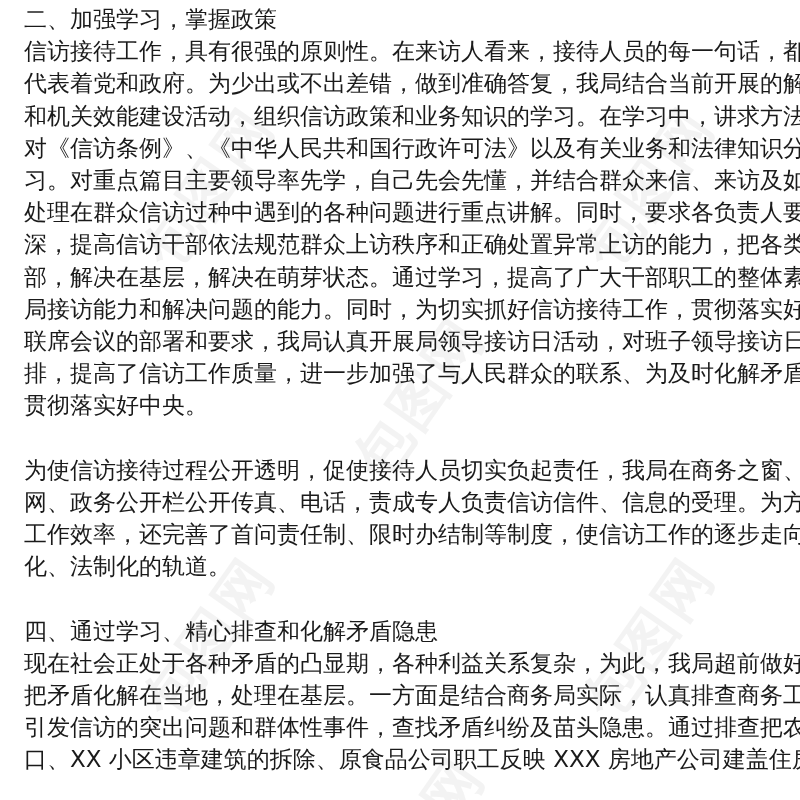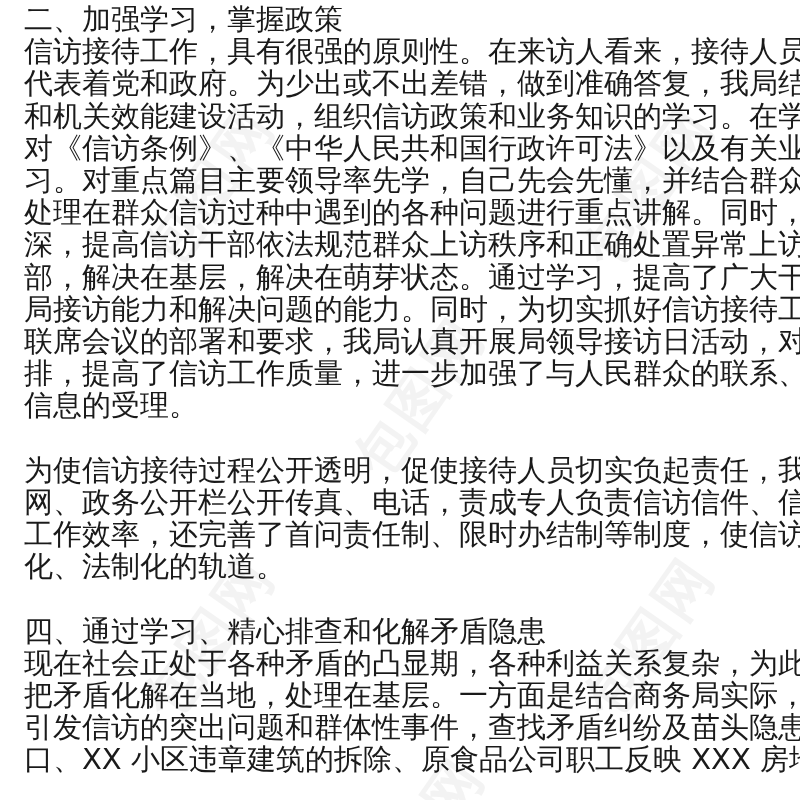--- a/index.html
+++ b/index.html
@@ -15,21 +15,21 @@
       font-family: "DejaVu Sans", "Liberation Sans", sans-serif;
       color: #1a1a1a;
     }
     .page {
       position: absolute;
       left: 24px;
       top: 0;
       width: 754px;
     }
     .line {
-      font-size: 29px;
+      font-size: 23px;
       line-height: 32.2px;
       height: 32.2px;
       white-space: nowrap;
       text-align: justify;
       text-align-last: justify;
       letter-spacing: 0;
     }
     .line.last {
       text-align-last: left;
     }
@@ -72,21 +72,21 @@
     <div class="line">代表着党和政府。为少出或不出差错，做到准确答复，我局结合当前开展的解放思想大讨论</div>
     <div class="line">和机关效能建设活动，组织信访政策和业务知识的学习。在学习中，讲求方法，讲求效果，</div>
     <div class="line">对《信访条例》、《中华人民共和国行政许可法》以及有关业务和法律知识分期分步进行了学</div>
     <div class="line">习。对重点篇目主要领导率先学，自己先会先懂，并结合群众来信、来访及如何及时有效的</div>
     <div class="line">处理在群众信访过种中遇到的各种问题进行重点讲解。同时，要求各负责人要做到多学、学</div>
     <div class="line">深，提高信访干部依法规范群众上访秩序和正确处置异常上访的能力，把各类问题解决在内</div>
     <div class="line">部，解决在基层，解决在萌芽状态。通过学习，提高了广大干部职工的整体素质，提高了全</div>
     <div class="line">局接访能力和解决问题的能力。同时，为切实抓好信访接待工作，贯彻落实好中央、省、州</div>
     <div class="line">联席会议的部署和要求，我局认真开展局领导接访日活动，对班子领导接访日做出了具体安</div>
     <div class="line">排，提高了信访工作质量，进一步加强了与人民群众的联系、为及时化解矛盾，及时发现隐</div>
-    <div class="line last">信息的受理。</div>
+    <div class="line last">贯彻落实好中央。</div>
   </div>
 
   <div class="gap"></div>
 
   <div>
     <div class="line">为使信访接待过程公开透明，促使接待人员切实负起责任，我局在商务之窗、政府信息公开</div>
     <div class="line">网、政务公开栏公开传真、电话，责成专人负责信访信件、信息的受理。为方便群众，提高</div>
     <div class="line">工作效率，还完善了首问责任制、限时办结制等制度，使信访工作的逐步走向制度化、规范</div>
     <div class="line last">化、法制化的轨道。</div>
   </div>

